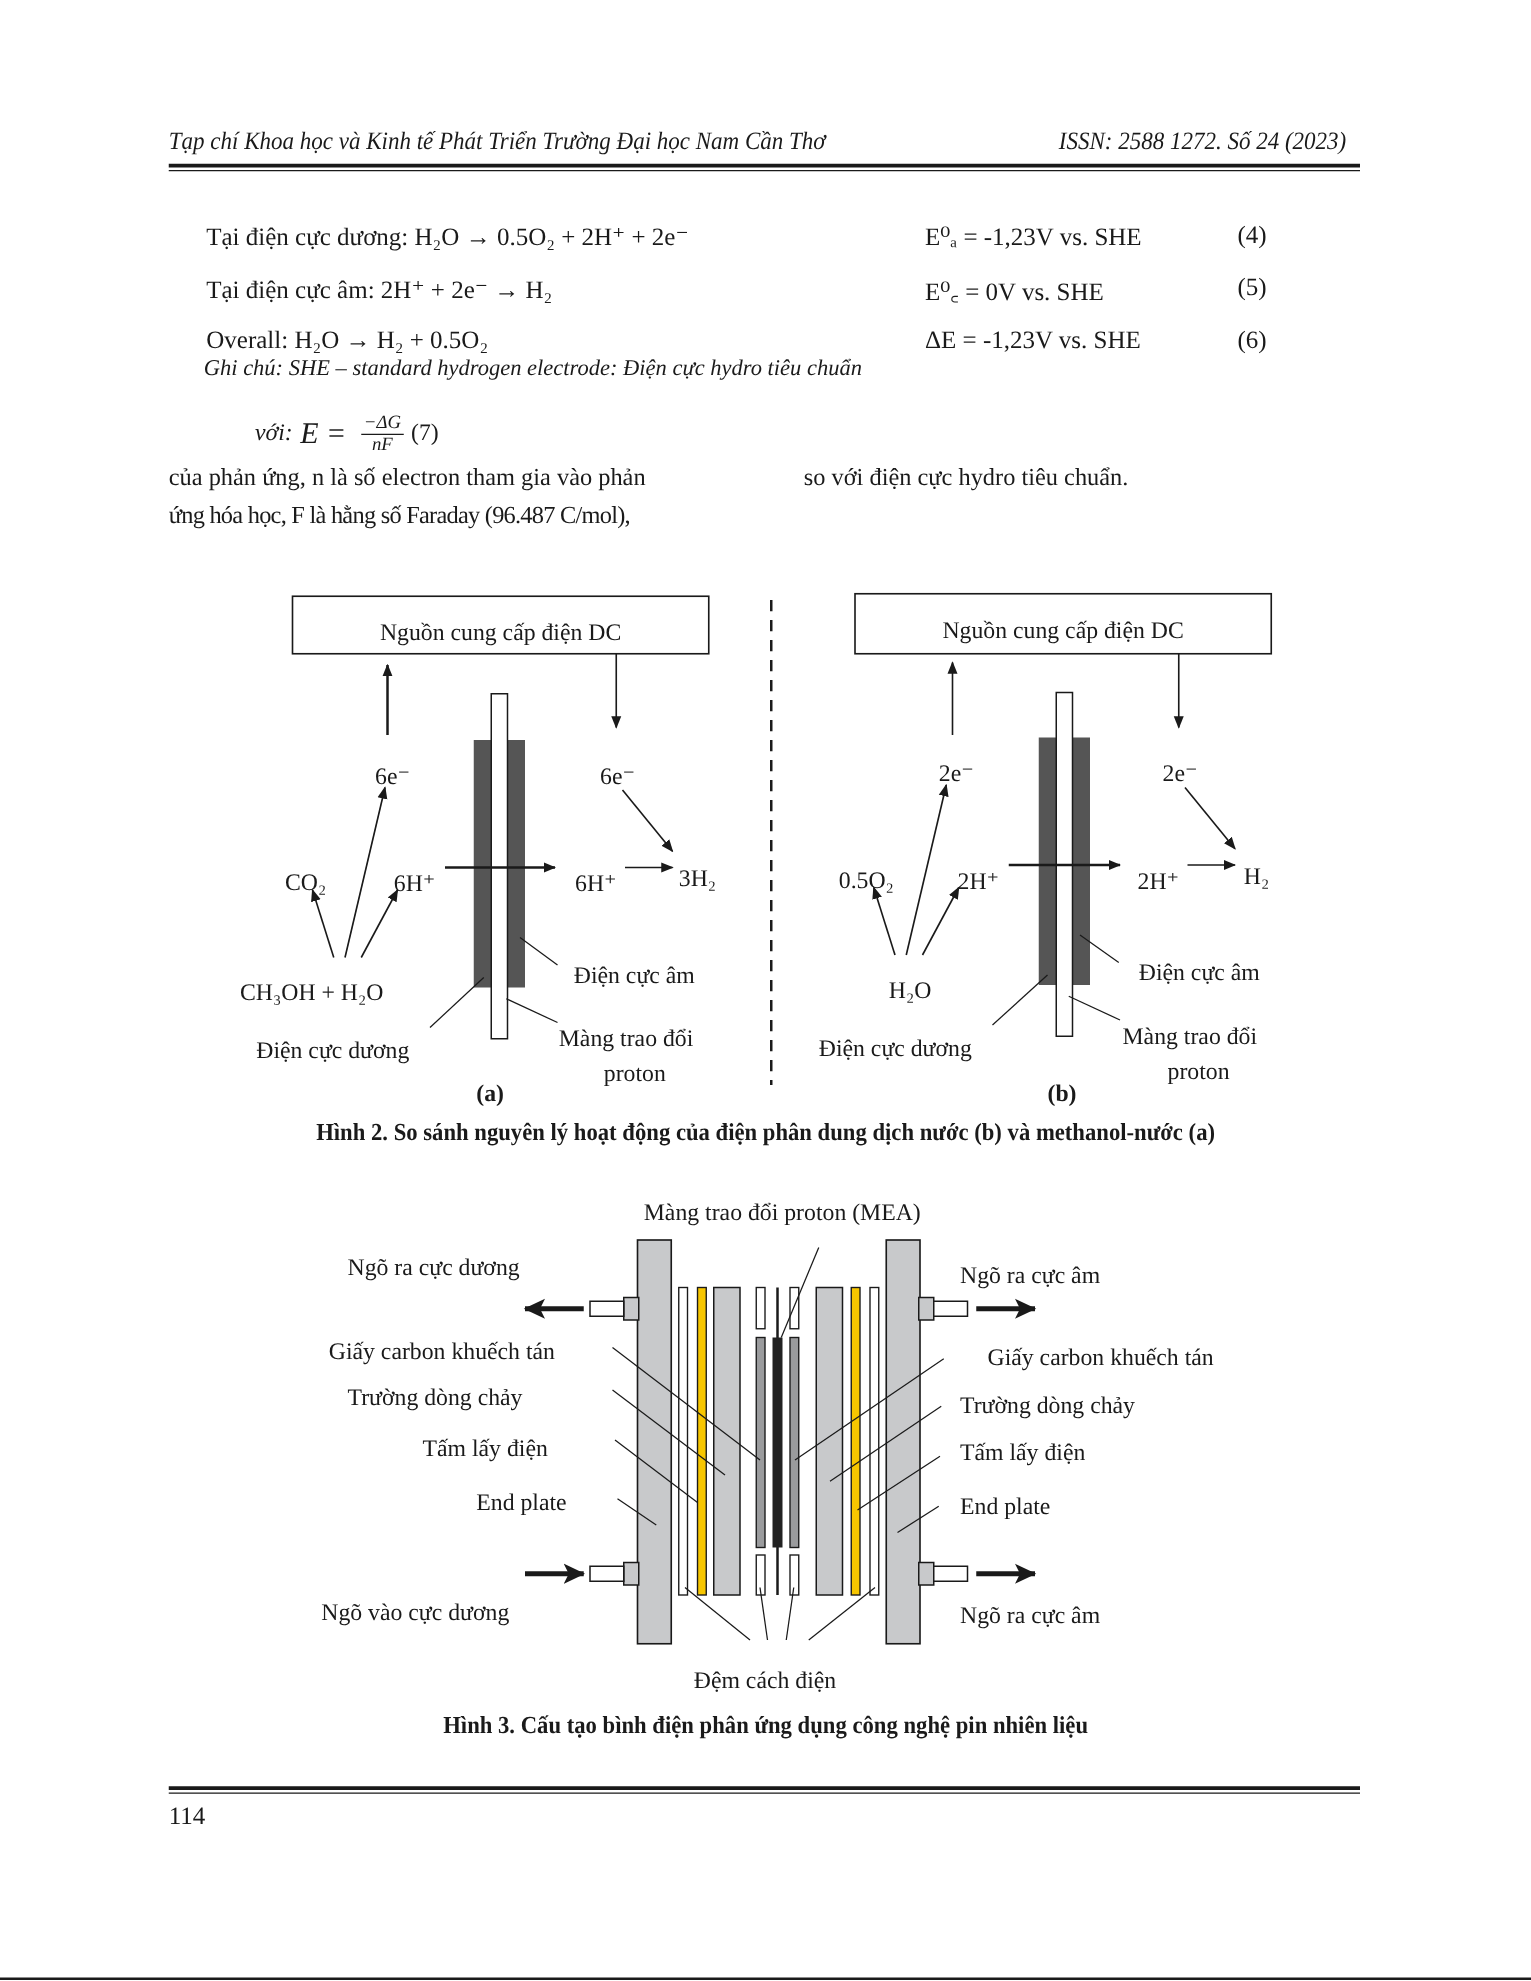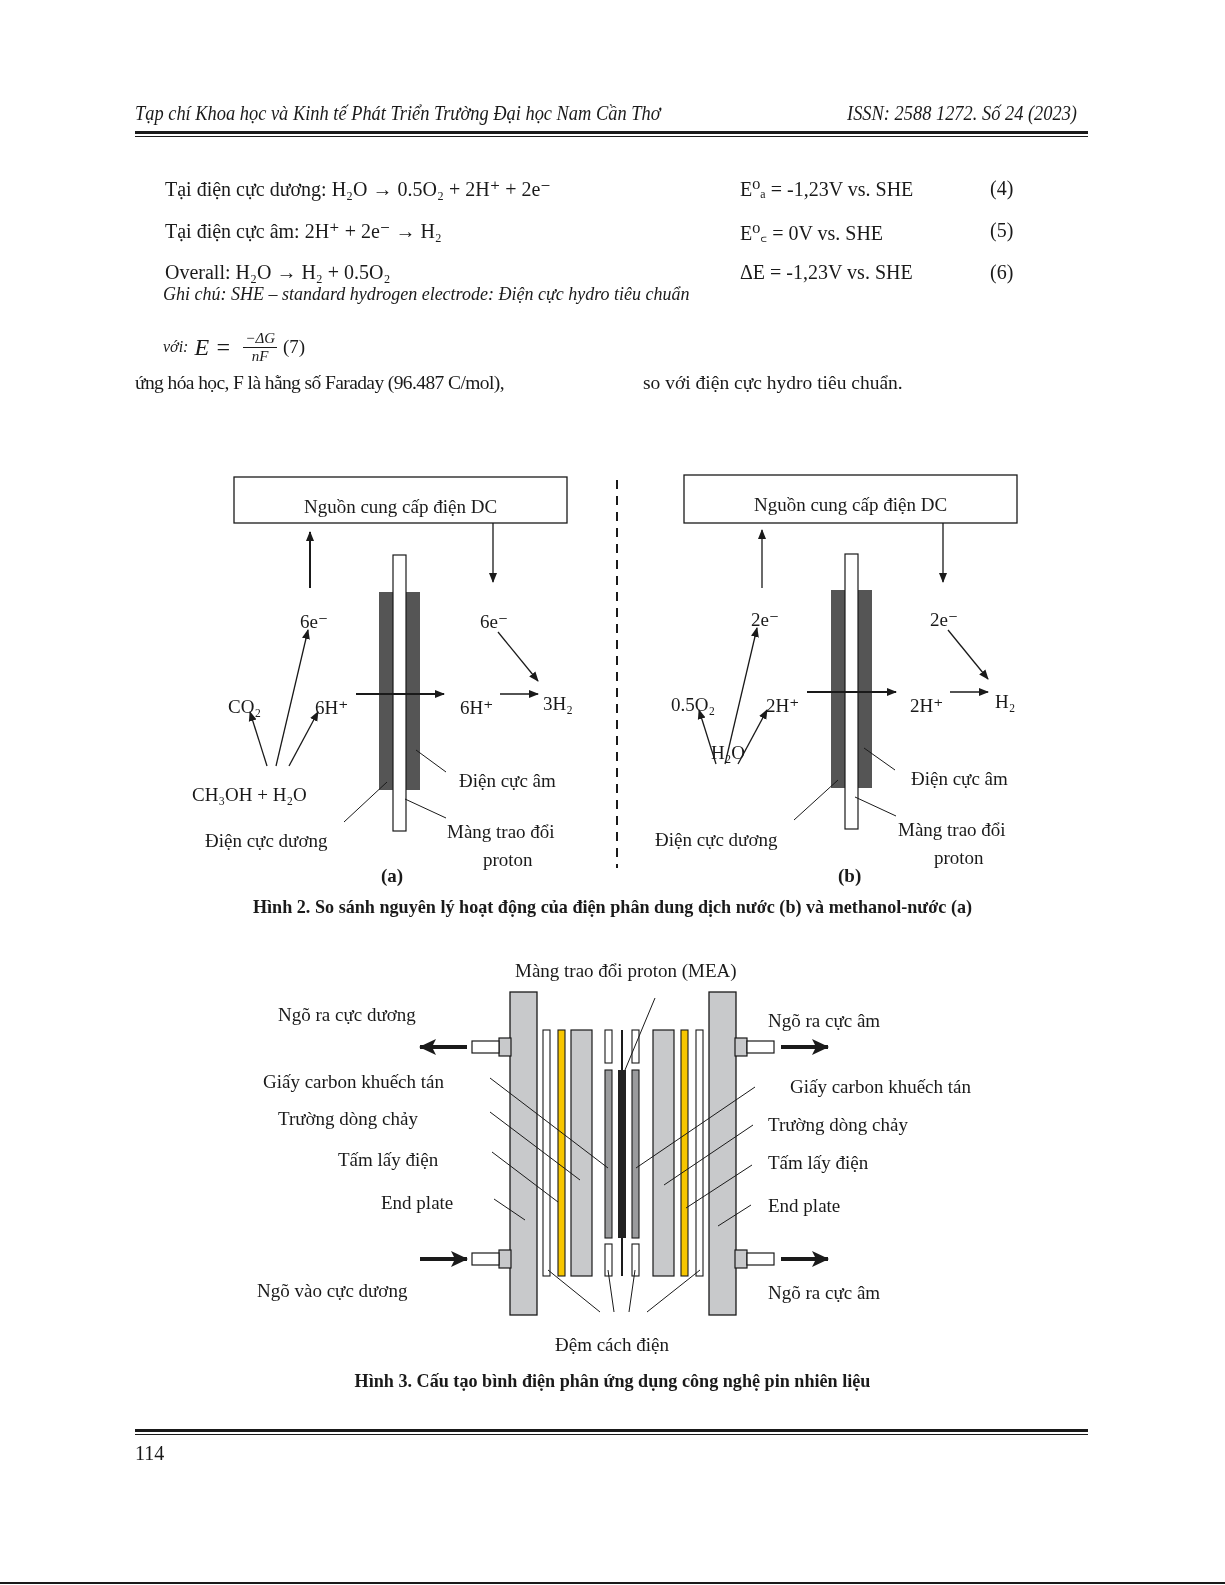--- a/index.html
+++ b/index.html
@@ -34,30 +34,31 @@
 <div class="abs eq" style="left:740px; top:219px;">E⁰꜀ = 0V vs. SHE</div>
 <div class="abs eq" style="left:990px; top:219px;">(5)</div>
 
 <div class="abs eq" style="left:165px; top:261px;">Overall: H₂O → H₂ + 0.5O₂</div>
 <div class="abs eq" style="left:740px; top:261px;">ΔE = -1,23V vs. SHE</div>
 <div class="abs eq" style="left:990px; top:261px;">(6)</div>
 
 <div class="abs note" style="left:163px; top:284px;">Ghi chú: SHE – standard hydrogen electrode: Điện cực hydro tiêu chuẩn</div>
 
 <div class="abs" style="left:163px; top:322px; height:50px; display:flex; align-items:center; gap:6px;">
-  <span style="font-style:italic; font-size:16px;">với:</span>
+  <span style="font-style:italic; font-size:19px;margin-left:41px;">với:</span>
   <span style="font-style:italic; font-size:24px;">E =</span>
   <span style="display:inline-flex; flex-direction:column; align-items:center; margin-left:6px;">
     <span style="font-style:italic; font-size:15px; padding:0 2px; border-bottom:1.5px solid #1a1a1a;">−ΔG</span>
     <span style="font-style:italic; font-size:15px;">nF</span>
   </span>
   <span style="font-size:19px;">(7)</span>
 </div>
 
 <div class="abs body-text" style="left:135px; top:368px;">
+  <div>của phản ứng, n là số electron tham gia vào phản</div>
   <div style="letter-spacing:-0.6px;">ứng hóa học, F là hằng số Faraday (96.487 C/mol),</div>
 </div>
 <div class="abs body-text" style="left:643px; top:368px;">
   <div>so với điện cực hydro tiêu chuẩn.</div>
 </div>
 
 <svg class="abs" style="left:0; top:0;" width="1225" height="900">
   <defs>
     <marker id="arr" markerWidth="10" markerHeight="10" refX="9" refY="5" orient="auto" markerUnits="userSpaceOnUse">
       <path d="M0,1 L10,5 L0,9 z" fill="#1a1a1a"></path>
@@ -120,21 +121,21 @@
 <div class="abs figlbl" style="left:483px; top:833px;">proton</div>
 <div class="abs figlbl" style="left:381px; top:849px; font-weight:bold;">(a)</div>
 
 <div class="abs figlbl" style="left:684px; top:478px; width:333px; text-align:center;">Nguồn cung cấp điện DC</div>
 <div class="abs figlbl" style="left:751px; top:592px;">2e⁻</div>
 <div class="abs figlbl" style="left:930px; top:592px;">2e⁻</div>
 <div class="abs figlbl" style="left:671px; top:678px;">0.5O₂</div>
 <div class="abs figlbl" style="left:766px; top:678px;">2H⁺</div>
 <div class="abs figlbl" style="left:910px; top:678px;">2H⁺</div>
 <div class="abs figlbl" style="left:995px; top:675px;">H₂</div>
-<div class="abs figlbl" style="left:711px; top:726px;">H₂O</div>
+<div class="abs figlbl" style="left:711px; top:766px;">H₂O</div>
 <div class="abs figlbl" style="left:911px; top:752px;">Điện cực âm</div>
 <div class="abs figlbl" style="left:655px; top:813px;">Điện cực dương</div>
 <div class="abs figlbl" style="left:898px; top:803px;">Màng trao đổi</div>
 <div class="abs figlbl" style="left:934px; top:831px;">proton</div>
 <div class="abs figlbl" style="left:838px; top:849px; font-weight:bold;">(b)</div>
 
 <div class="abs caption" style="left:0; width:1225px; text-align:center; top:896px;">Hình 2. So sánh nguyên lý hoạt động của điện phân dung dịch nước (b) và methanol-nước (a)</div>
 
 <div class="abs figlbl" style="left:515px; top:944px;">Màng trao đổi proton (MEA)</div>
 

